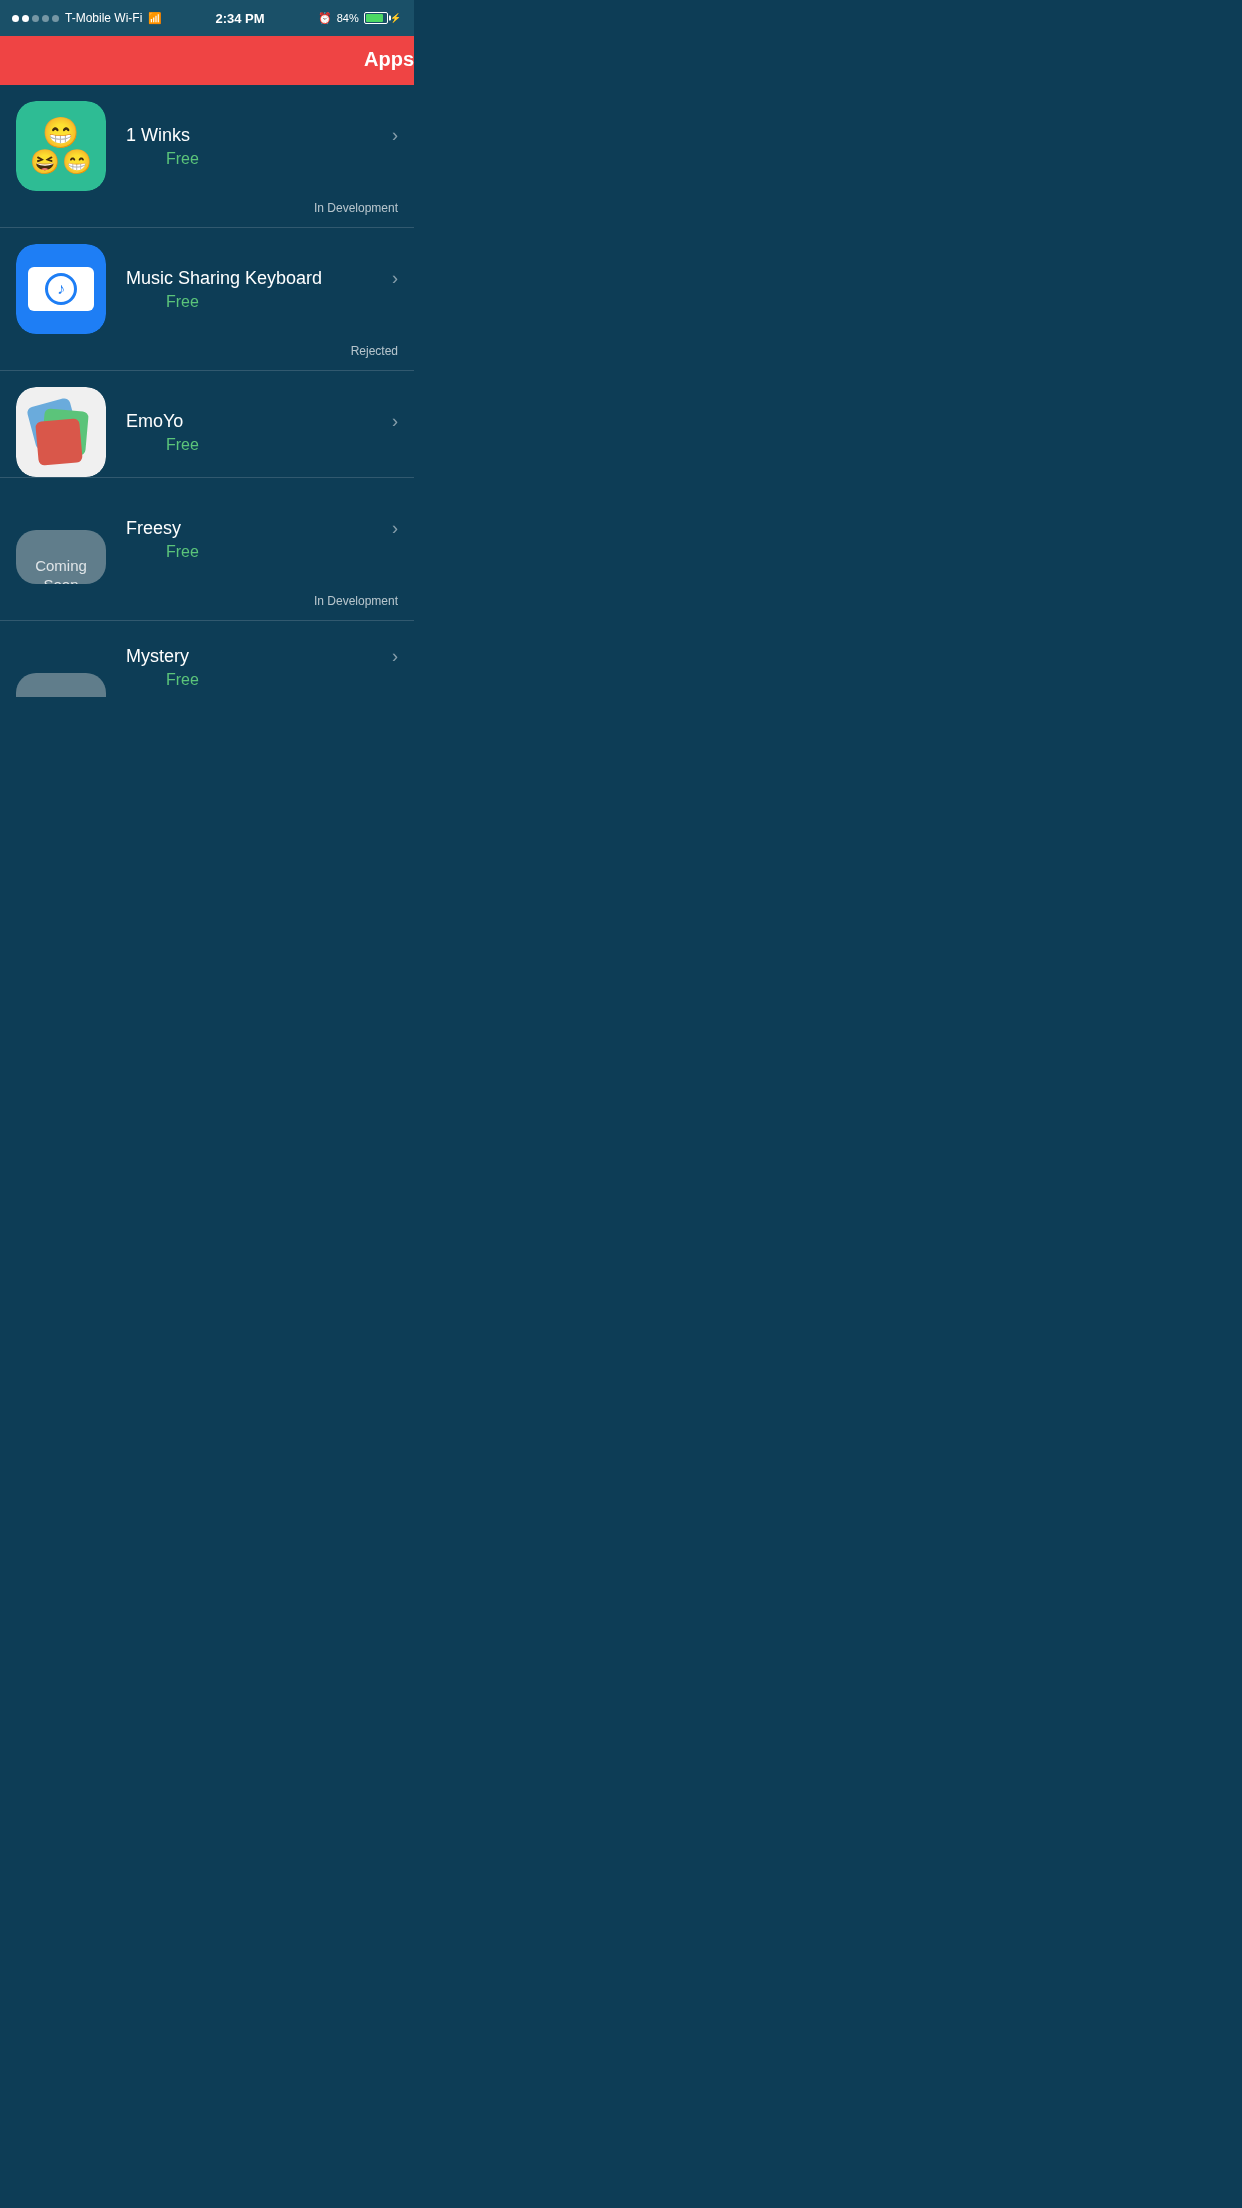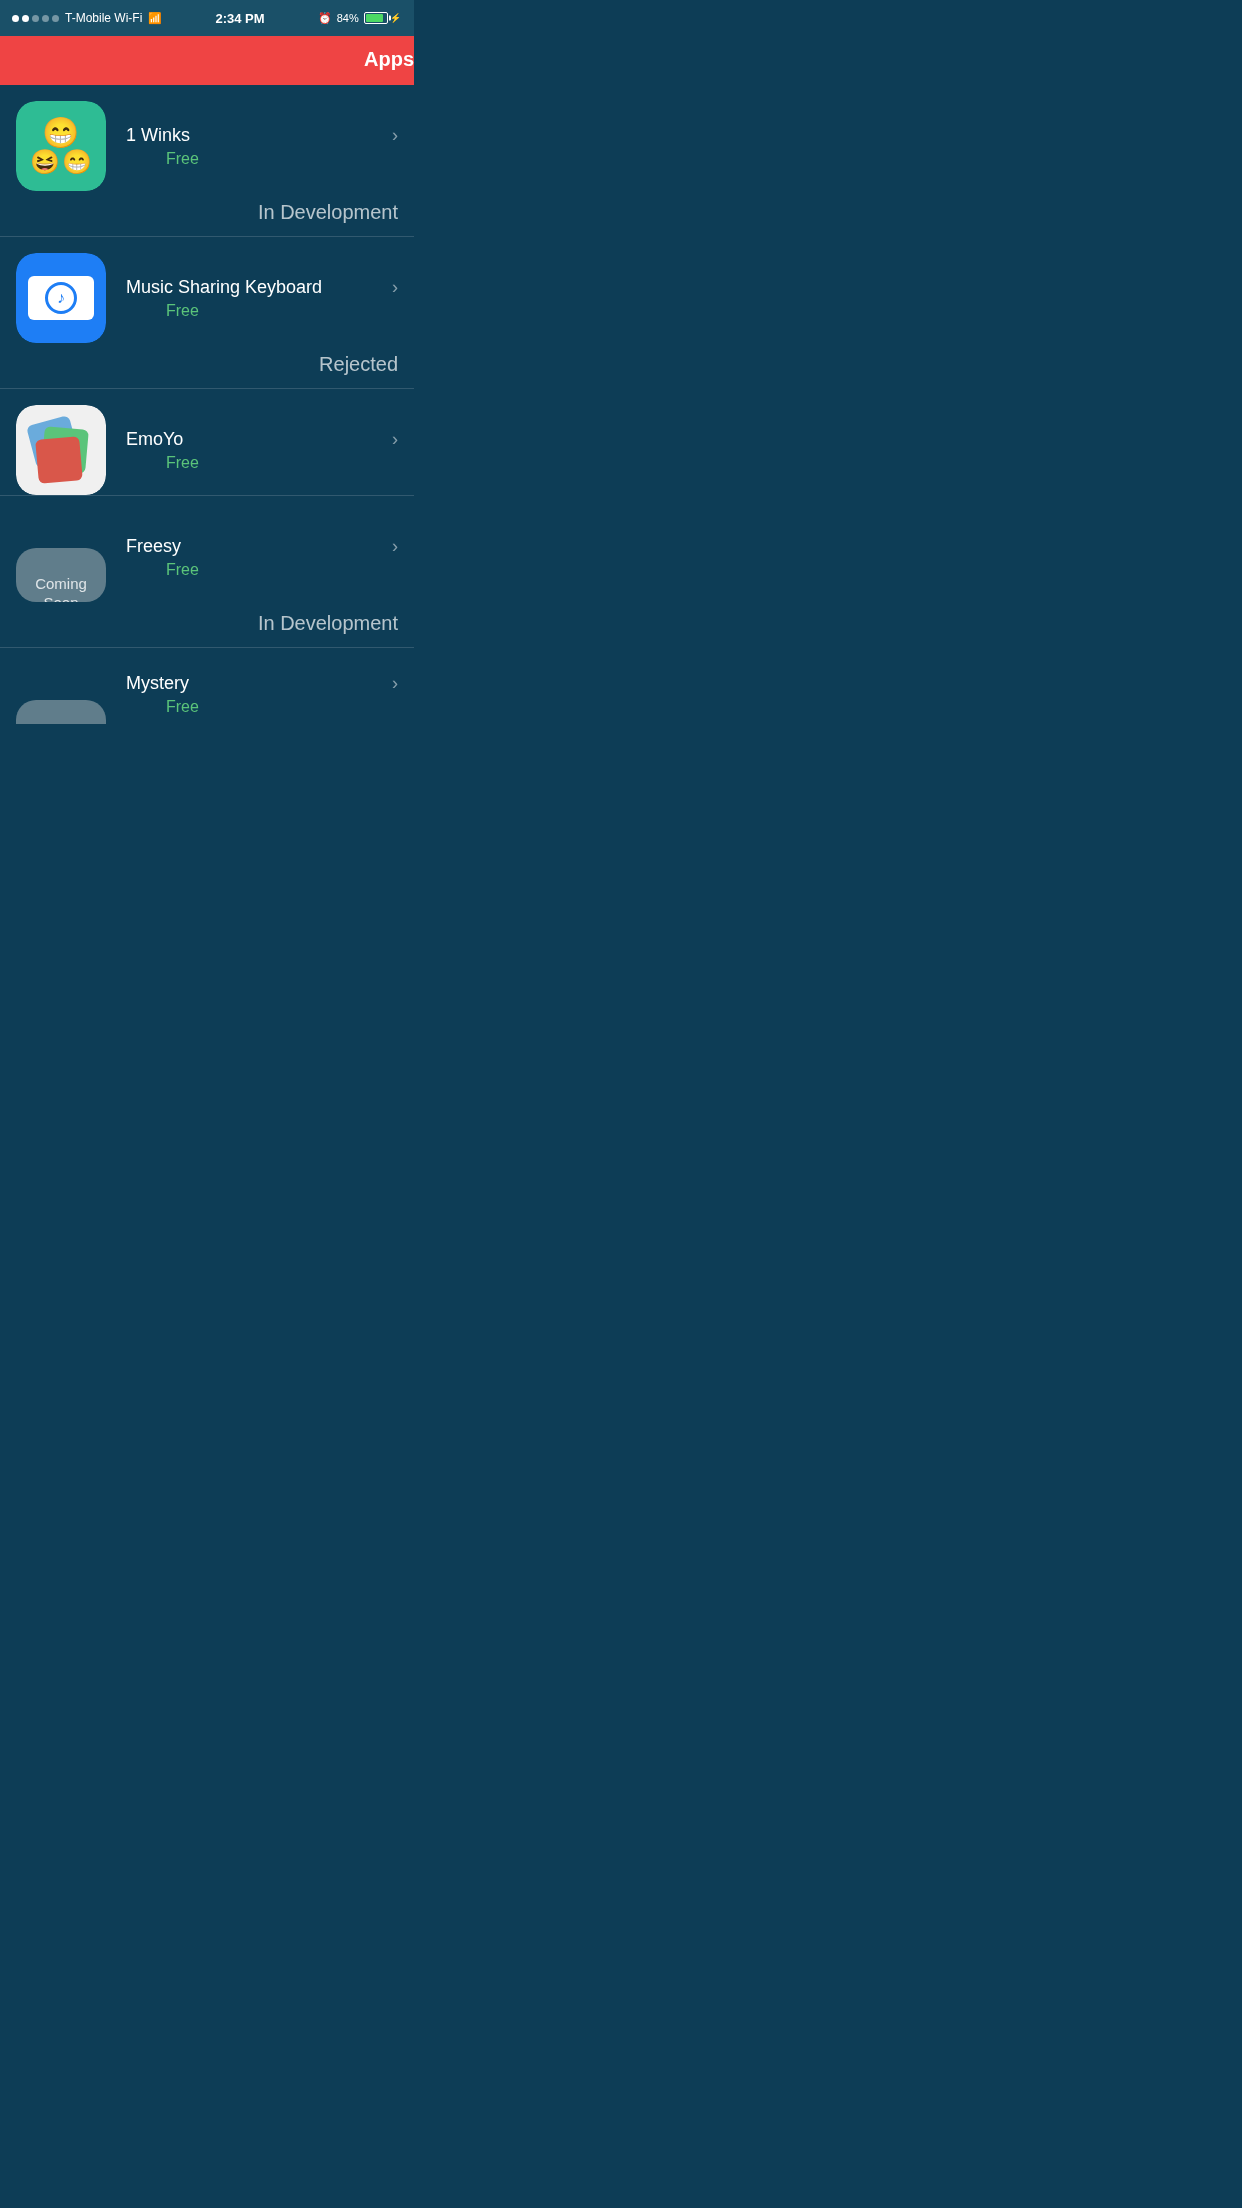--- a/index.html
+++ b/index.html
@@ -311,21 +311,21 @@
       margin-left: 40px;
     }
 
     .app-status-row {
       display: flex;
       justify-content: flex-end;
       padding: 10px 0 12px;
     }
 
     .app-status {
-      font-size: 20px;
+      font-size: 12px;
       color: rgba(255,255,255,0.7);
     }
 
     .app-item-last {
       border-bottom: none;
     }
   </style>
 </head>
 <body>
 

